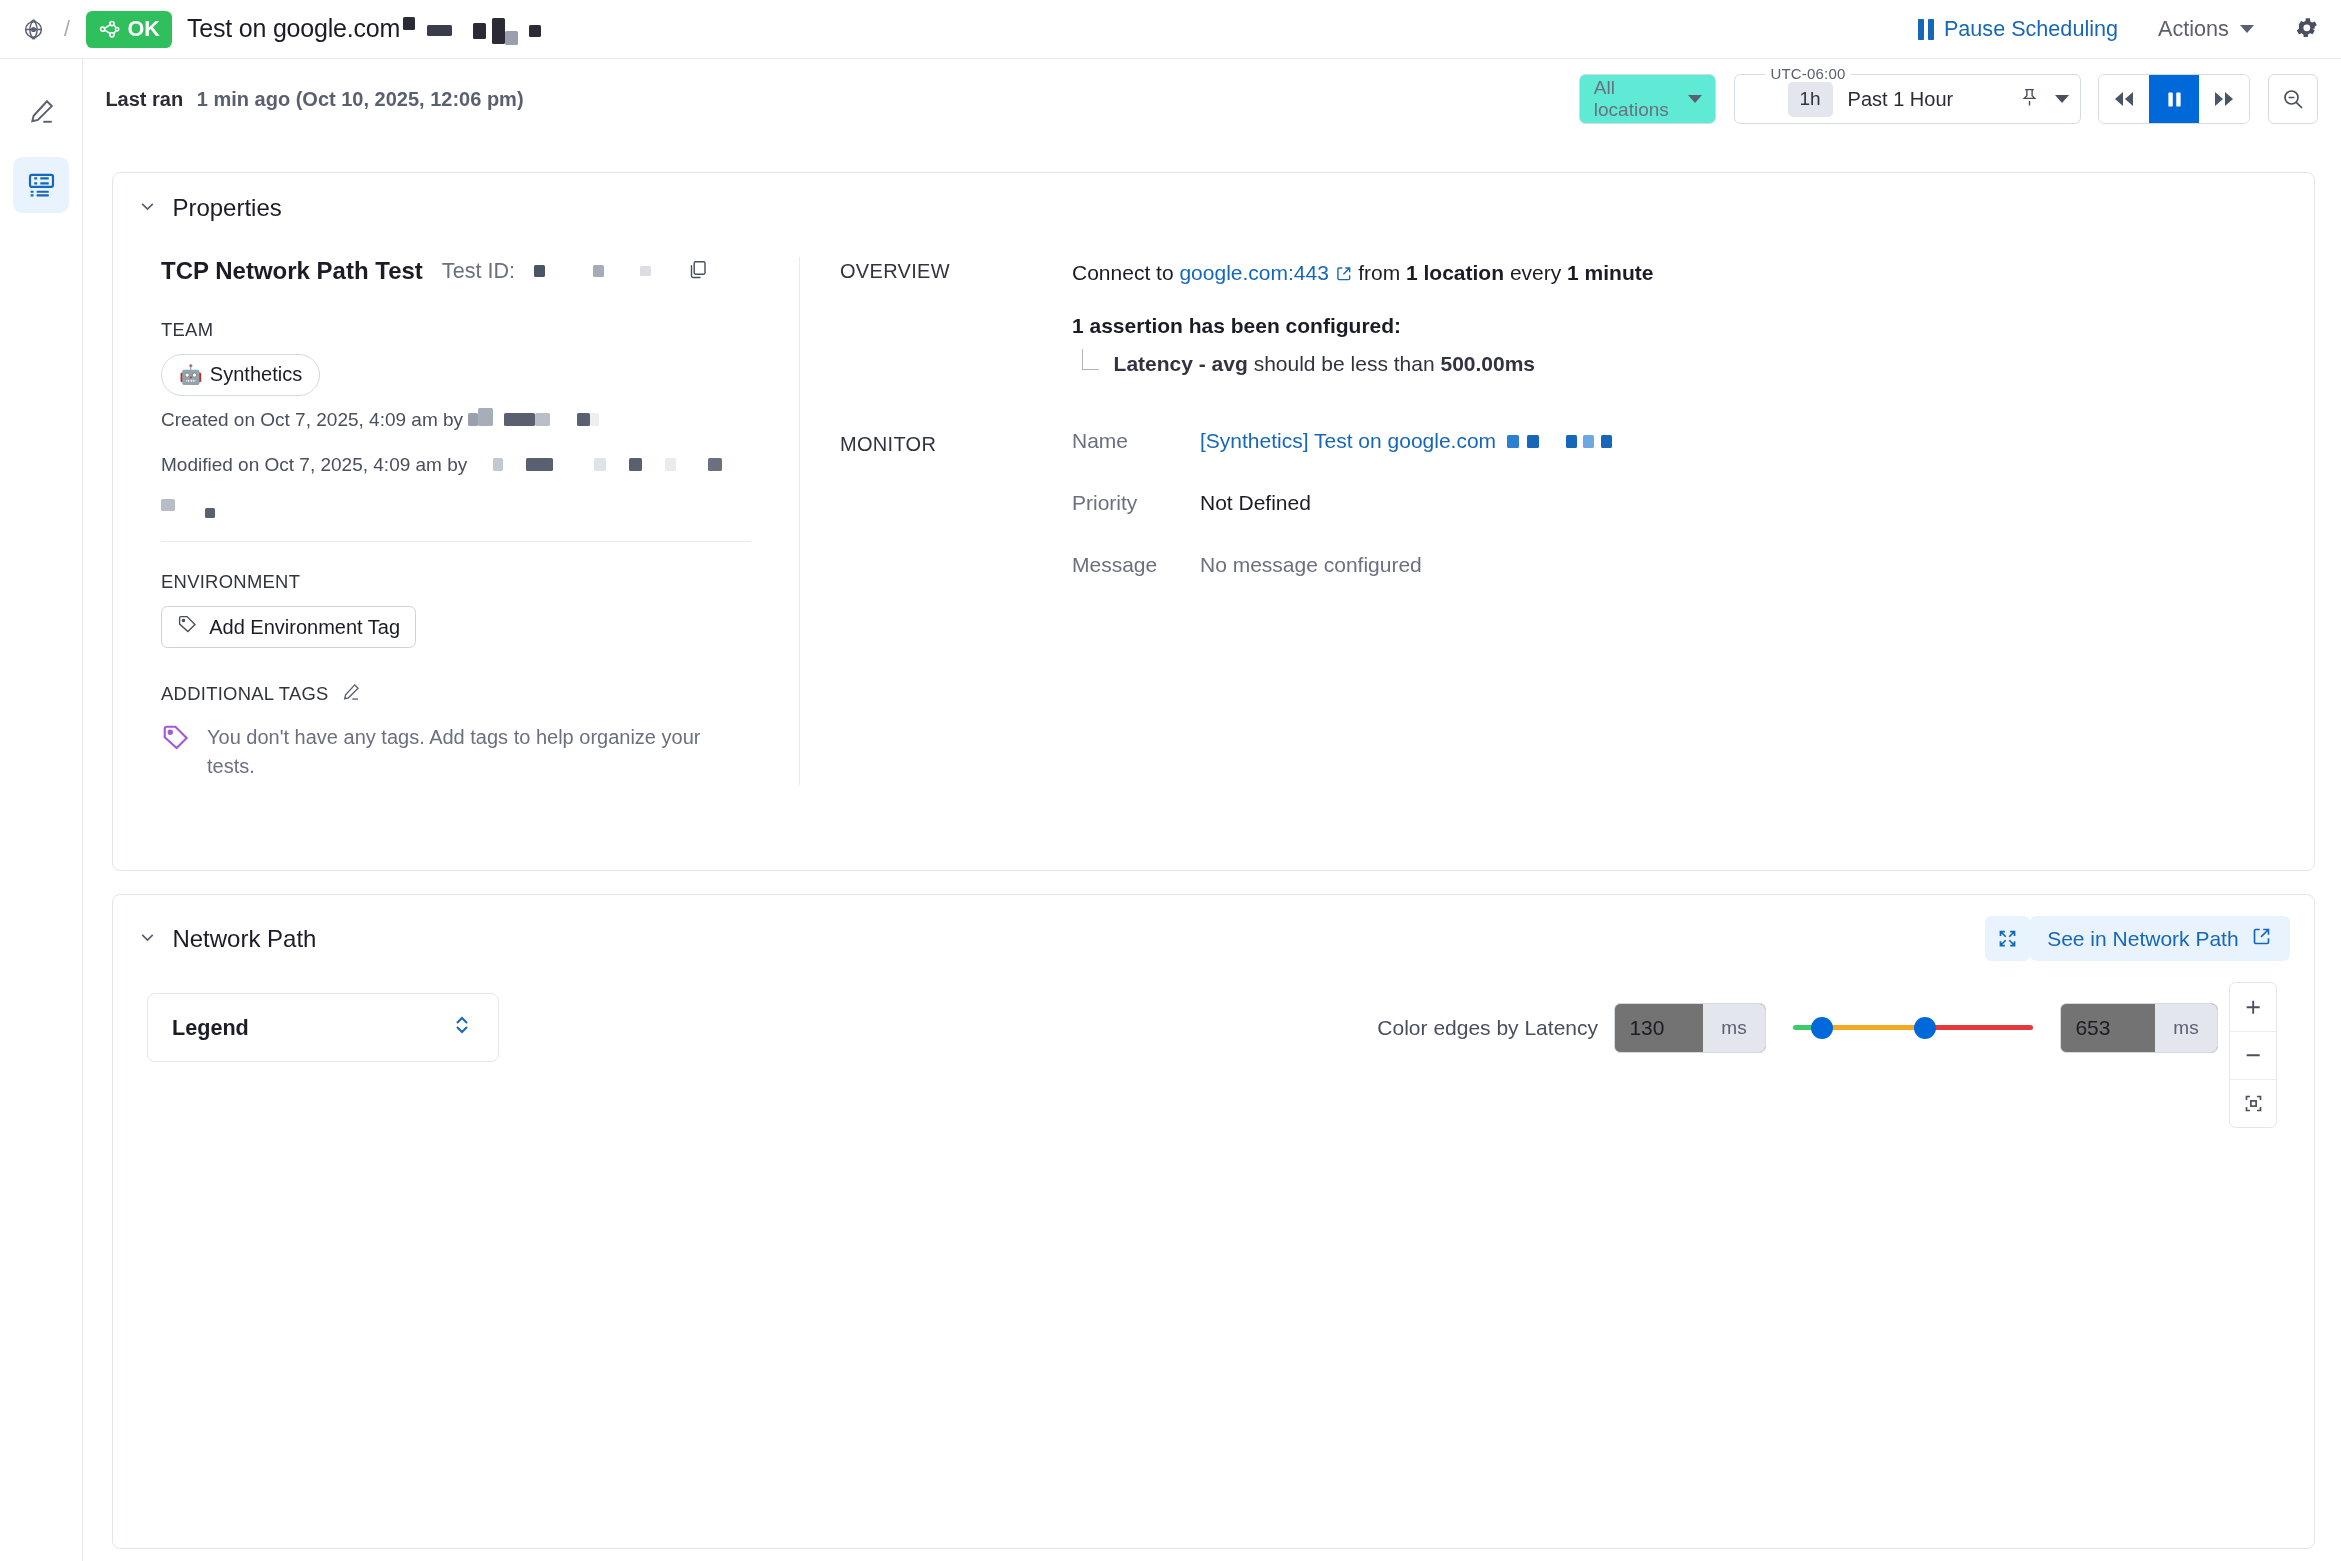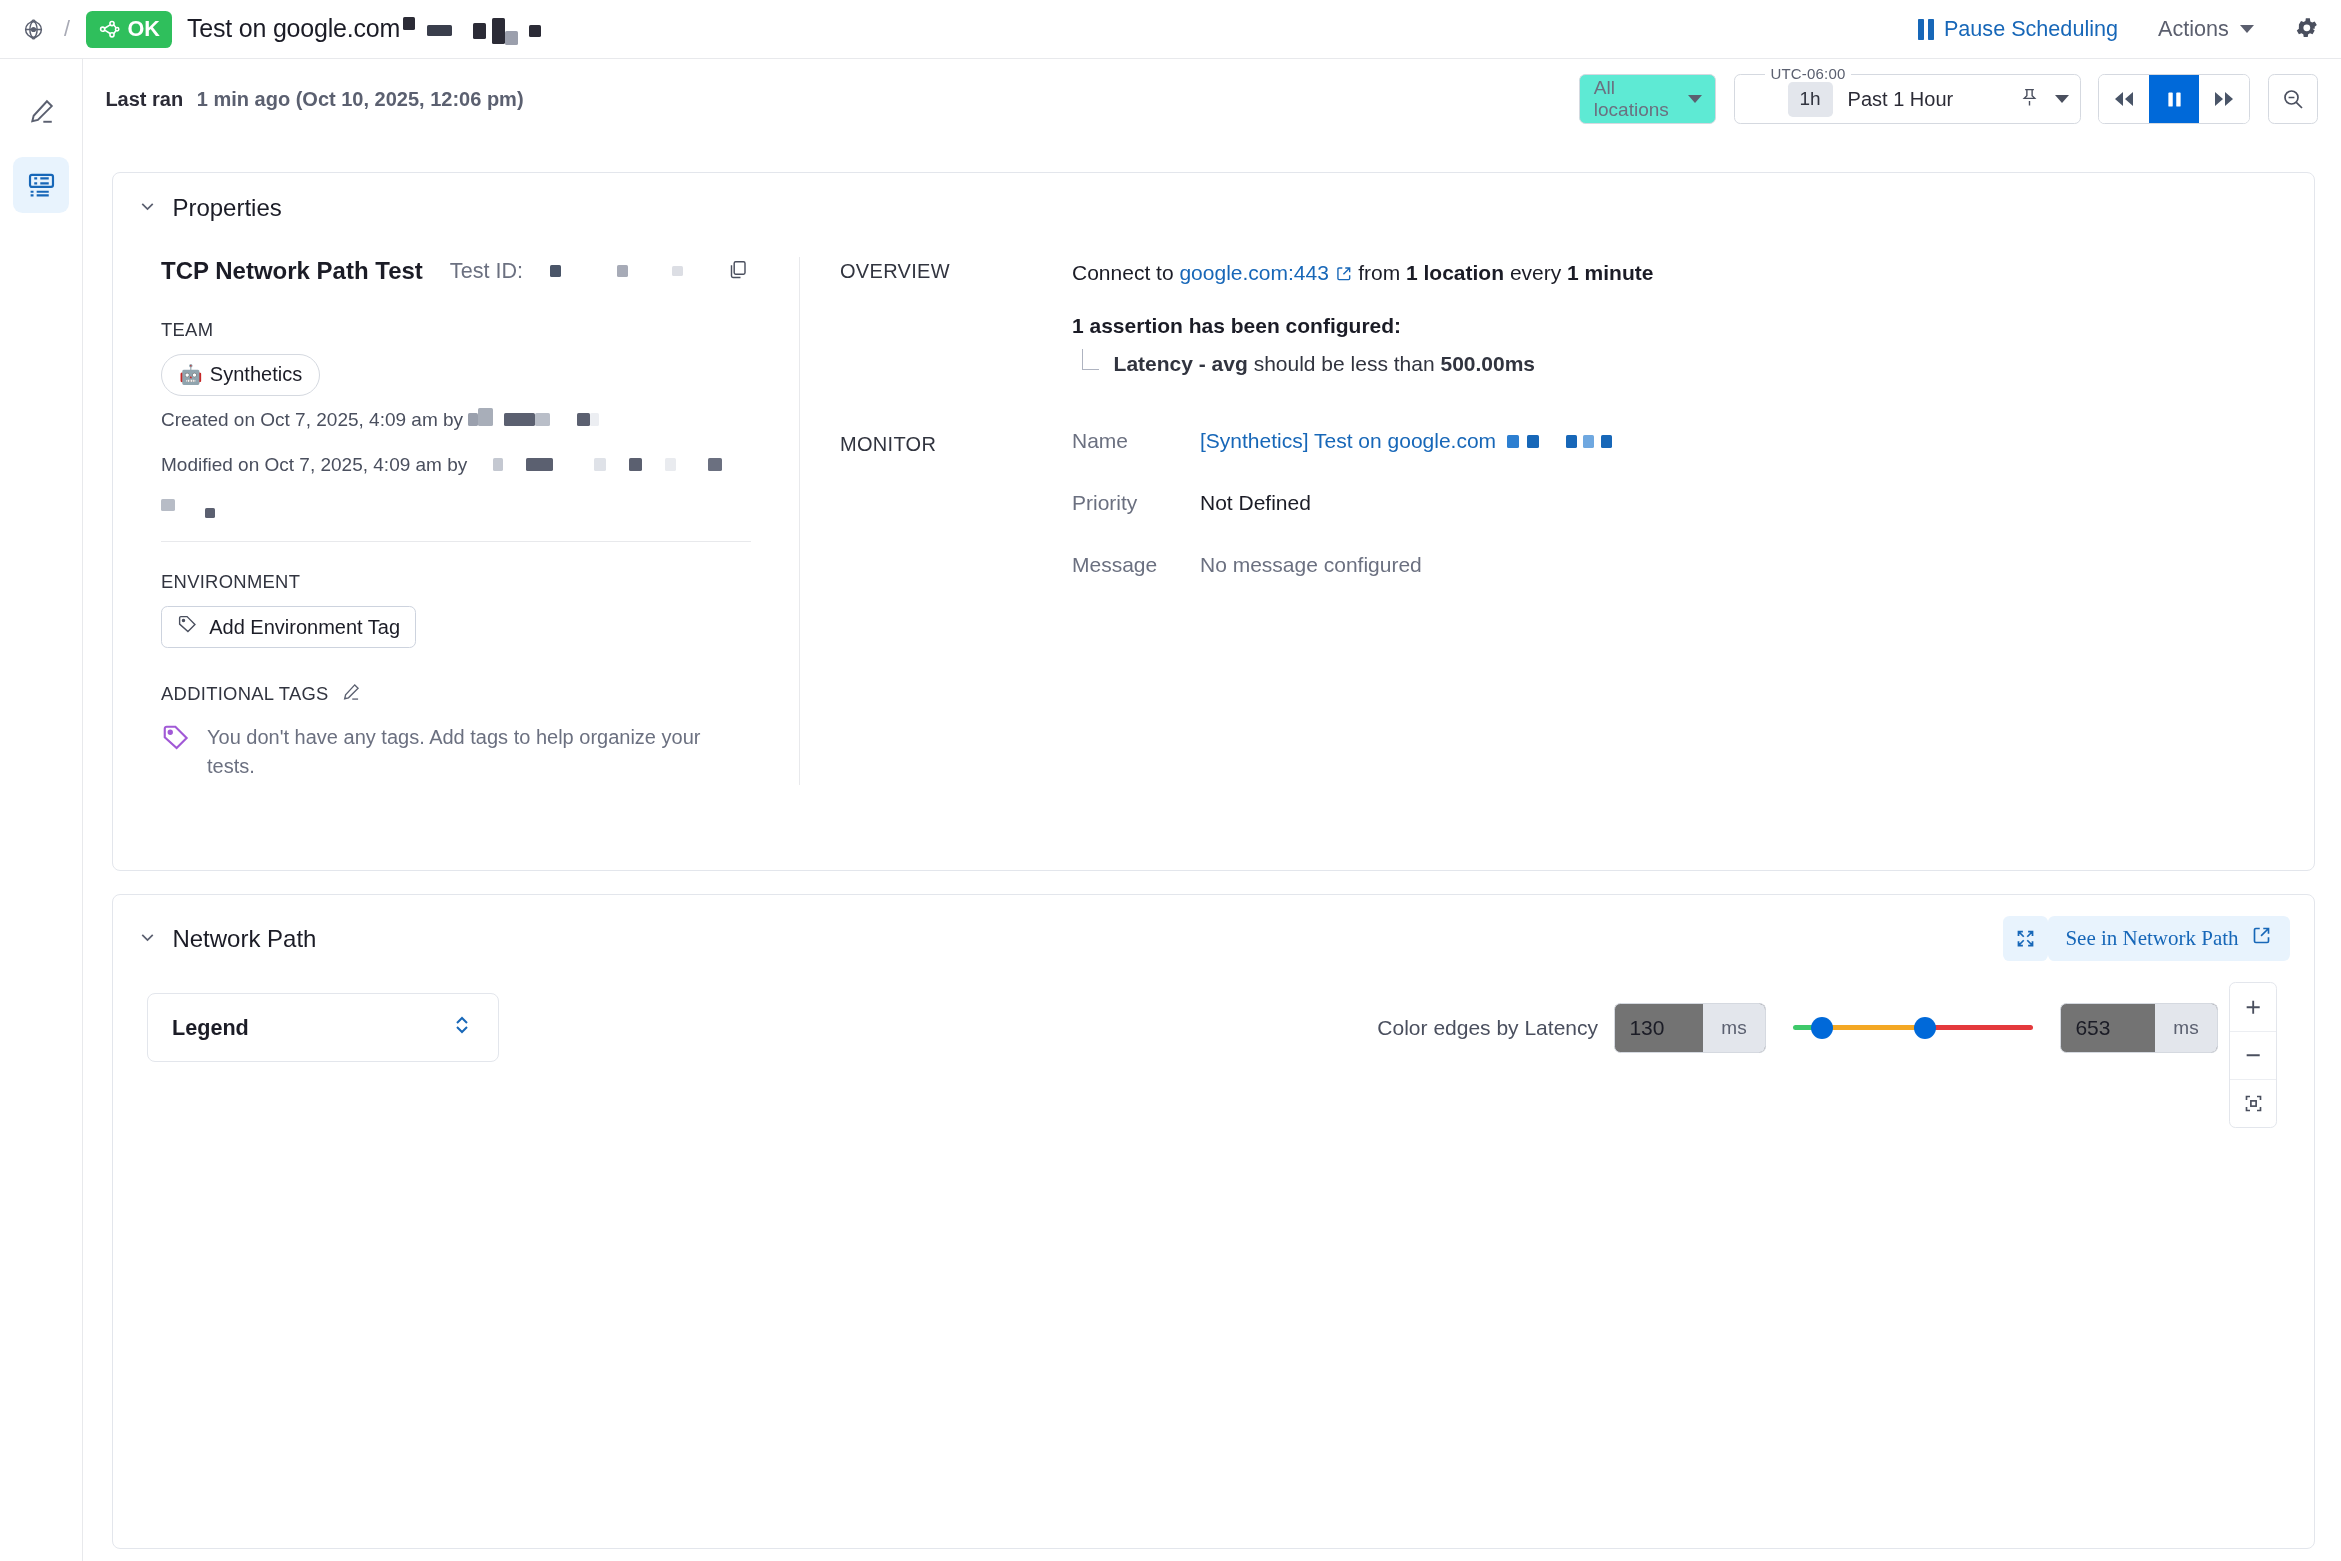--- a/index.html
+++ b/index.html
@@ -84,33 +84,33 @@
   
   .card {
     position:absolute; background:#fff; border:0.8px solid #e3e6ec; border-radius:8px;
   }
   #properties-card { left:112px; top:172px; width:2203px; height:699px; }
   #networkpath-card { left:112px; top:894px; width:2203px; height:655px; }
 
   .card-head { display:flex; align-items:center; padding:21px 24px 0 24px; }
   .chev { margin-right:14.4px; }
   .card-title { font-size:24px; color:#1b1c26; font-weight:400; }
-  .card-head-right { margin-left:auto; display:flex; align-items:flex-end; gap:0;font-family:Liberation Serif, serif; }
+  .card-head-right { margin-left:auto; display:flex; align-items:flex-end; gap:0; }
   .icon-btn-lt { width:45px;height:45px;border-radius:6.4px;background:#e8f3fd;display:flex;align-items:center;justify-content:center;cursor:pointer;}
   .see-np {
     height:45px; background:#e8f3fd; border-radius:6.4px; display:flex; align-items:center; gap:12.8px;
     padding:0 17.6px; color:#1767b8; font-size:21px; cursor:pointer;
   }
 
   
   .props-body { display:flex; padding:35px 0 0 0; }
   .props-left { width:687px; padding:0 48px 0 48px; border-right:0.8px solid #e8e9ec; min-height:528px;}
   .props-right { padding-left:40px; flex:1; }
 
-  .test-title-row { display:flex; align-items:center; gap:27px; }
+  .test-title-row { display:flex; align-items:center; gap:19px; }
   .test-title { font-size:24px; font-weight:700; color:#1b1c26; }
   .test-id-lbl { font-size:21.6px; color:#6b7080; }
   .team-lbl, .sec-lbl {
     font-size:18.4px; color:#31343f; letter-spacing:0.3px; margin-top:34px; text-transform:uppercase;
   }
   .team-chip {
     margin-top:12.8px; display:inline-flex; align-items:center; gap:7.2px;
     border:0.8px solid #d5d9e0; border-radius:24px; height:42px; padding:0 17px;
     font-size:20px; color:#1b1c26;
   }

